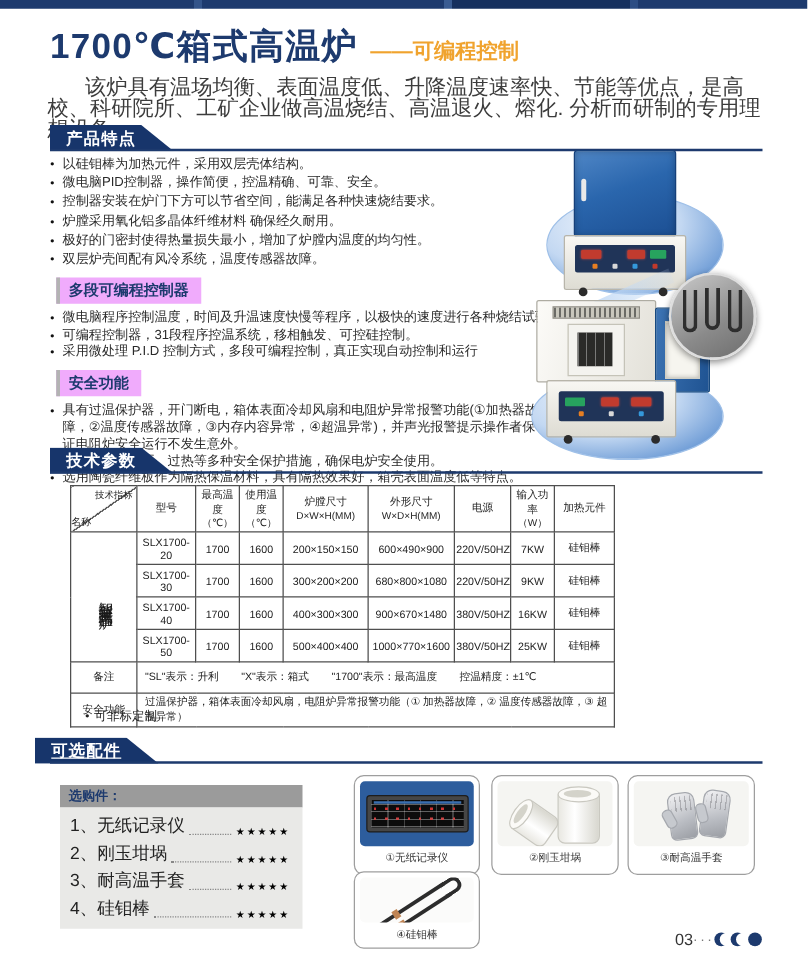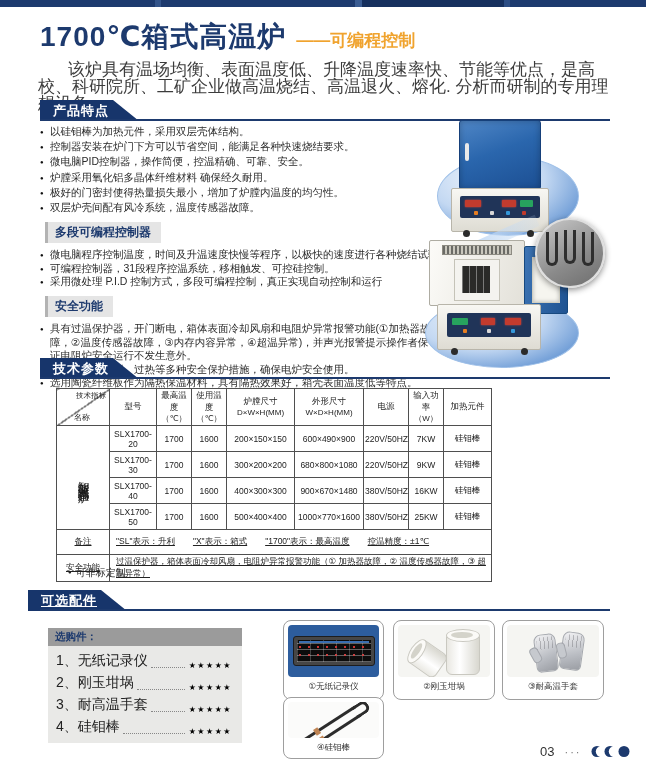--- a/index.html
+++ b/index.html
@@ -28,21 +28,21 @@
   .tab{height:21px;line-height:21px;background:#17356b;color:#fff;font-weight:bold;
     font-size:13px;padding:0 30px 0 13px;letter-spacing:1px;
     clip-path:polygon(0 0,calc(100% - 26px) 0,100% 100%,0 100%);}
   .tab-line{height:2px;width:570px;background:#1d3a6e;}
 
   
   #features{left:40px;top:124px;width:418px;}
   .blist{list-style:none;margin:0;padding:0;}
   .blist li{position:relative;padding-left:10px;font-size:10.5px;line-height:15.2px;color:#2a2a2a;}
   .blist li::before{content:"●";position:absolute;left:0;top:1px;font-size:6px;color:#111;}
-  .sub-head{display:inline-block;background:#e5e5e5;border-left:3px solid #b3b3b3;
+  .sub-head{display:inline-block;background:#f0abfc;border-left:3px solid #b3b3b3;
     color:#1d3a6e;font-weight:bold;font-size:12px;padding:2px 10px 2px 7px;margin:7px 0 5px 5px;}
   .blist.tight li{line-height:13.6px;}
 
   
   #photos{left:423px;top:110px;width:222px;height:260px;}
   .ellipse{position:absolute;border-radius:50%;
     background:radial-gradient(ellipse at 35% 28%,#eef4fc 0%,#c3d8f2 45%,#6e9cd6 80%,#3f6fb4 100%);
     border:1px solid #9fc0e8;}
   .door{position:absolute;background:linear-gradient(160deg,#4f86c6 0%,#2a66ad 45%,#1c4f93 100%);
     border:1px solid #16407a;border-radius:3px;box-shadow:inset 0 0 6px rgba(0,0,0,.25);}
@@ -67,25 +67,25 @@
     background:linear-gradient(150deg,#cbcbcb,#8a8a8a 60%,#6d6d6d);
     border:2px solid #dedede;box-shadow:0 2px 6px rgba(0,0,0,.45);}
   .uel{position:absolute;width:12px;height:34px;border:3px solid #2e2e2e;border-top:none;
     border-radius:0 0 7px 7px;box-sizing:border-box;}
 
   
   #techtable{left:56px;top:388px;border-collapse:collapse;table-layout:fixed;width:435px;font-size:8.5px;}
   #techtable th,#techtable td{border:1px solid #4f4f4f;text-align:center;vertical-align:middle;padding:1px;font-weight:normal;color:#222;}
   #techtable thead tr{height:32px;}
   #techtable .drow{height:26px;}
-  #techtable .nrow{height:25px;text-decoration:underline;}
+  #techtable .nrow{height:25px;}
   .corner{position:relative;padding:0;
     background:linear-gradient(to bottom right,transparent calc(50% - 0.6px),#4f4f4f calc(50% - 0.6px),#4f4f4f calc(50% + 0.6px),transparent calc(50% + 0.6px));}
   .corner .c-top{position:absolute;top:2px;right:3px;font-size:7.5px;}
-  .corner .c-bot{position:absolute;bottom:2px;left:17px;font-size:8px;}
+  .corner .c-bot{position:absolute;bottom:2px;left:0;font-size:8px;}
   .vert-cell{padding:0;}
   .vert{writing-mode:vertical-rl;text-orientation:upright;letter-spacing:1.5px;font-size:11.5px;color:#1a1a1a;margin:0 auto;}
   .hl2{font-size:8px;line-height:10px;}
   .remarks{display:flex;gap:18px;padding-left:5px;font-size:8.5px;text-align:left;}
   .safety-text{padding-left:5px;font-size:8.5px;text-align:left;display:block;}
 
   
   #custom-note{left:40px;top:566px;font-size:10px;color:#222;margin-left:28px;}
   #custom-note::before{content:"●";font-size:6px;margin-right:4px;vertical-align:2px;}
 
@@ -121,43 +121,43 @@
   .glove::before{content:"";position:absolute;left:-5px;top:11px;width:7px;height:14px;background:#c6c9ce;border:1px solid #a5a8ae;border-radius:4px;transform:rotate(-22deg);}
   .glove::after{content:"";position:absolute;left:2px;right:2px;top:2px;height:12px;
     background:repeating-linear-gradient(90deg,transparent 0 3px,rgba(90,90,95,.35) 3px 4px);}
   .ph-rod{height:36px;background:#fbfbfa;}
   .rod-wrap{position:absolute;left:12px;top:16px;width:74px;height:13px;transform:rotate(-33deg);}
   .rod-leg{position:absolute;left:0;width:62px;height:3px;background:#2c2c2c;}
   .rod-cap{position:absolute;right:0;top:0;width:16px;height:13px;border:3px solid #2c2c2c;border-left:none;border-radius:0 8px 8px 0;box-sizing:border-box;}
   .rod-collar{position:absolute;left:14px;width:5px;height:7px;background:#bf8454;}
 
   
-  #footer{left:540px;top:744px;display:flex;align-items:center;gap:10px;}
+  #footer{left:540px;top:744px;display:flex;align-items:center;gap:0;}
   #footer .pg{font-size:13px;color:#333;}
   #footer .dots{font-size:11px;color:#777;letter-spacing:2px;}
 </style>
 </head>
 <body>
 
 <div id="topbar" class="abs"></div>
 
 <div id="title" class="abs">
   <span class="main">1700℃箱式高温炉</span><span class="sub">——可编程控制</span>
 </div>
 
 <div id="intro" class="abs">该炉具有温场均衡、表面温度低、升降温度速率快、节能等优点，是高校、科研院所、工矿企业做高温烧结、高温退火、熔化. 分析而研制的专用理想设备。</div>
 
 <div class="abs tab" style="left:40px;top:100px;">产品特点</div>
 <div class="abs tab-line" style="left:40px;top:119px;"></div>
 
 <div id="features" class="abs">
   <ul class="blist">
     <li>以硅钼棒为加热元件，采用双层壳体结构。</li>
+    <li>微电脑PID控制器，操作简便，控温精确、可靠、安全。</li>
     <li>控制器安装在炉门下方可以节省空间，能满足各种快速烧结要求。</li>
-    <li>微电脑PID控制器，操作简便，控温精确、可靠、安全。</li>
     <li>炉膛采用氧化铝多晶体纤维材料 确保经久耐用。</li>
     <li>极好的门密封使得热量损失最小，增加了炉膛内温度的均匀性。</li>
     <li>双层炉壳间配有风冷系统，温度传感器故障。</li>
   </ul>
   <div class="sub-head">多段可编程控制器</div>
   <ul class="blist tight">
     <li>微电脑程序控制温度，时间及升温速度快慢等程序，以极快的速度进行各种烧结试验。</li>
     <li>可编程控制器，31段程序控温系统，移相触发、可控硅控制。</li>
     <li>采用微处理 P.I.D 控制方式，多段可编程控制，真正实现自动控制和运行</li>
   </ul>

